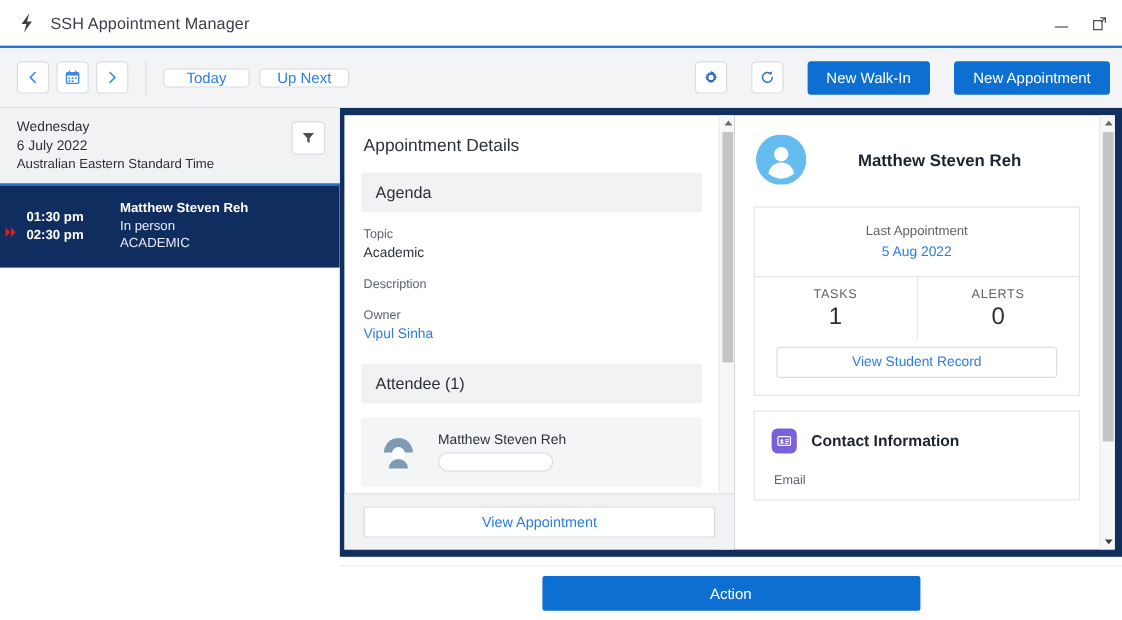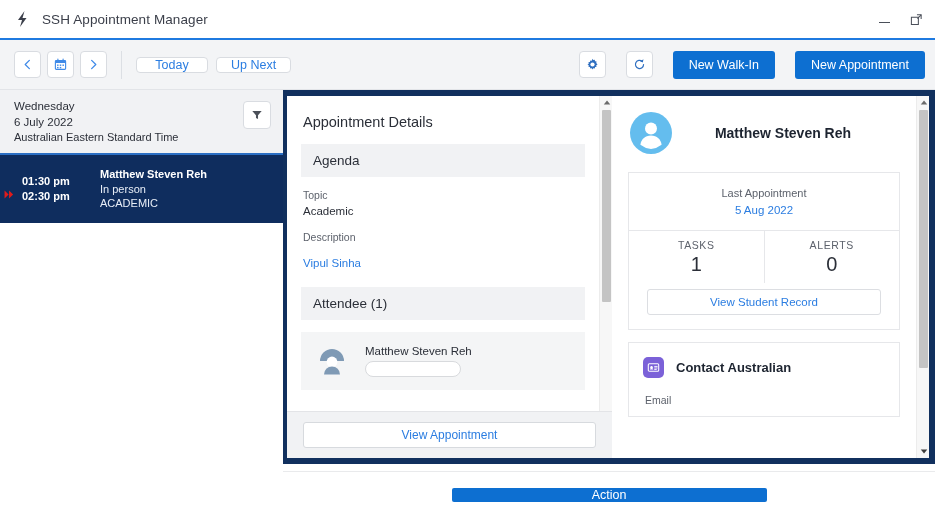--- a/index.html
+++ b/index.html
@@ -169,21 +169,21 @@
   .contact-title { font-size: 13px; font-weight: bold; color: #1d2430; }
   .contact-field-lbl { font-size: 10.5px; color: #5d626c; padding: 16px 0 10px 2px; }
 
   
   .bottom-bar {
     position: absolute; left: 283px; right: 0; bottom: 0; height: 46px;
     background: #ffffff; display: flex; align-items: center; justify-content: center;
     border-top: 1px solid #e9eaec;
   }
   .action-btn {
-    width: 315px; height: 14px; background: #0d6fd1; border: none; border-radius: 2px;
+    width: 315px; height: 29px; background: #0d6fd1; border: none; border-radius: 2px;
     color: #fff; font-size: 12.5px; cursor: pointer;
     display: flex; align-items: center; justify-content: center;
   }
 </style>
 </head>
 <body>
 
 <div class="app">
 
   <div class="titlebar">
@@ -301,20 +301,21 @@
             <div class="field-label">Topic</div>
             <div class="field-value">Academic</div>
           </div>
 
           <div class="field">
             <div class="field-label">Description</div>
             <div class="field-value"></div>
           </div>
 
           <div class="field">
+            <div class="field-label">Owner</div>
             <div class="field-link">Vipul Sinha</div>
           </div>
 
           <div class="sec-head attendee">Attendee (1)</div>
 
           <div class="attendee-card">
             <span class="avatar-gray">
               <svg viewBox="0 0 38 38" width="38" height="38">
                 <circle cx="19" cy="19" r="19" fill="#f4f5f6"></circle>
                 <path d="M19 7a12 12 0 0112 12H7A12 12 0 0119 7z" fill="#7f9ab5"></path>
@@ -382,21 +383,21 @@
           <div class="contact-box">
             <div class="contact-head">
               <span class="contact-icon">
                 <svg viewBox="0 0 16 16" width="13" height="13">
                   <rect x="1.6" y="3.4" width="12.8" height="9.2" rx="1.3" fill="none" stroke="#fff" stroke-width="1.3"></rect>
                   <circle cx="5.6" cy="7.6" r="1.5" fill="#fff"></circle>
                   <path d="M3.6 10.6c0-1.2.9-1.9 2-1.9s2 .7 2 1.9z" fill="#fff"></path>
                   <path d="M9.4 6.7h3.1M9.4 8.6h3.1M9.4 10.4h2.1" stroke="#fff" stroke-width="1.1" stroke-linecap="round"></path>
                 </svg>
               </span>
-              <span class="contact-title">Contact Australian</span>
+              <span class="contact-title">Contact Information</span>
             </div>
             <div class="contact-field-lbl">Email</div>
           </div>
         </div>
 
         <div class="sbar">
           <div class="sbar-arrow up">
             <svg viewBox="0 0 9 6" width="8" height="5">
                 <path d="M4.5 0.6 L8.4 5.4 H0.6 Z" fill="#6b6b6b"></path>
               </svg>

